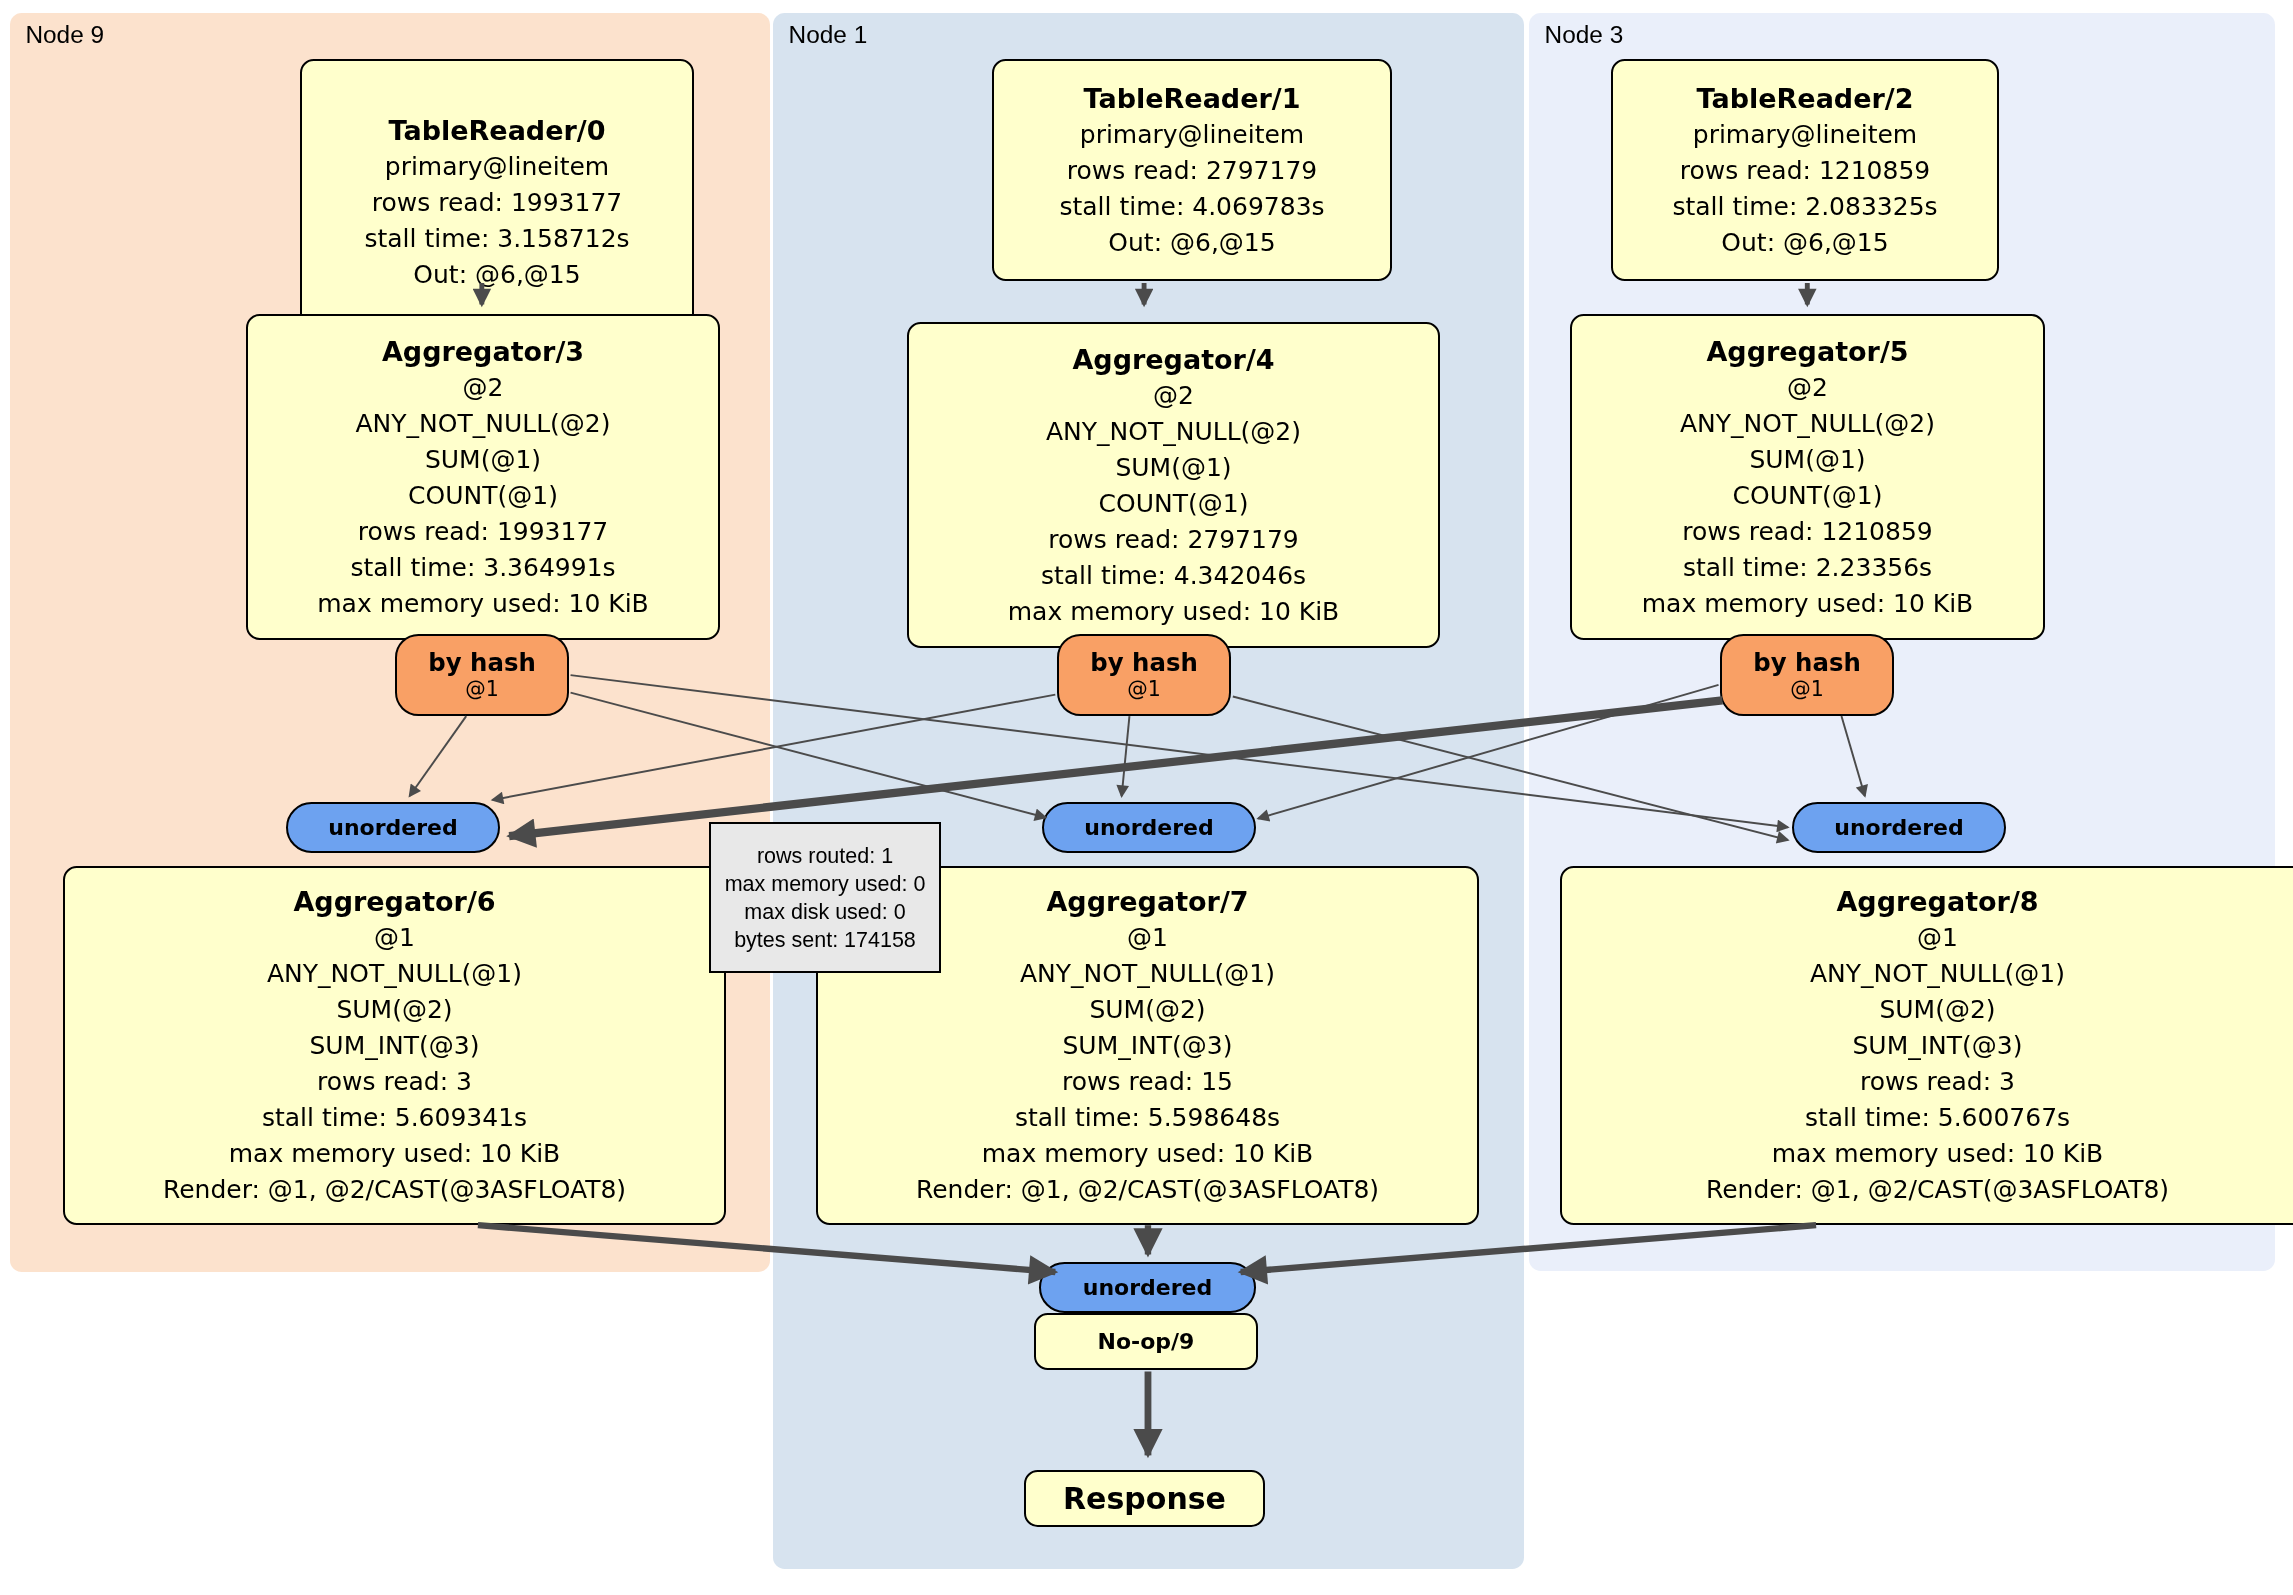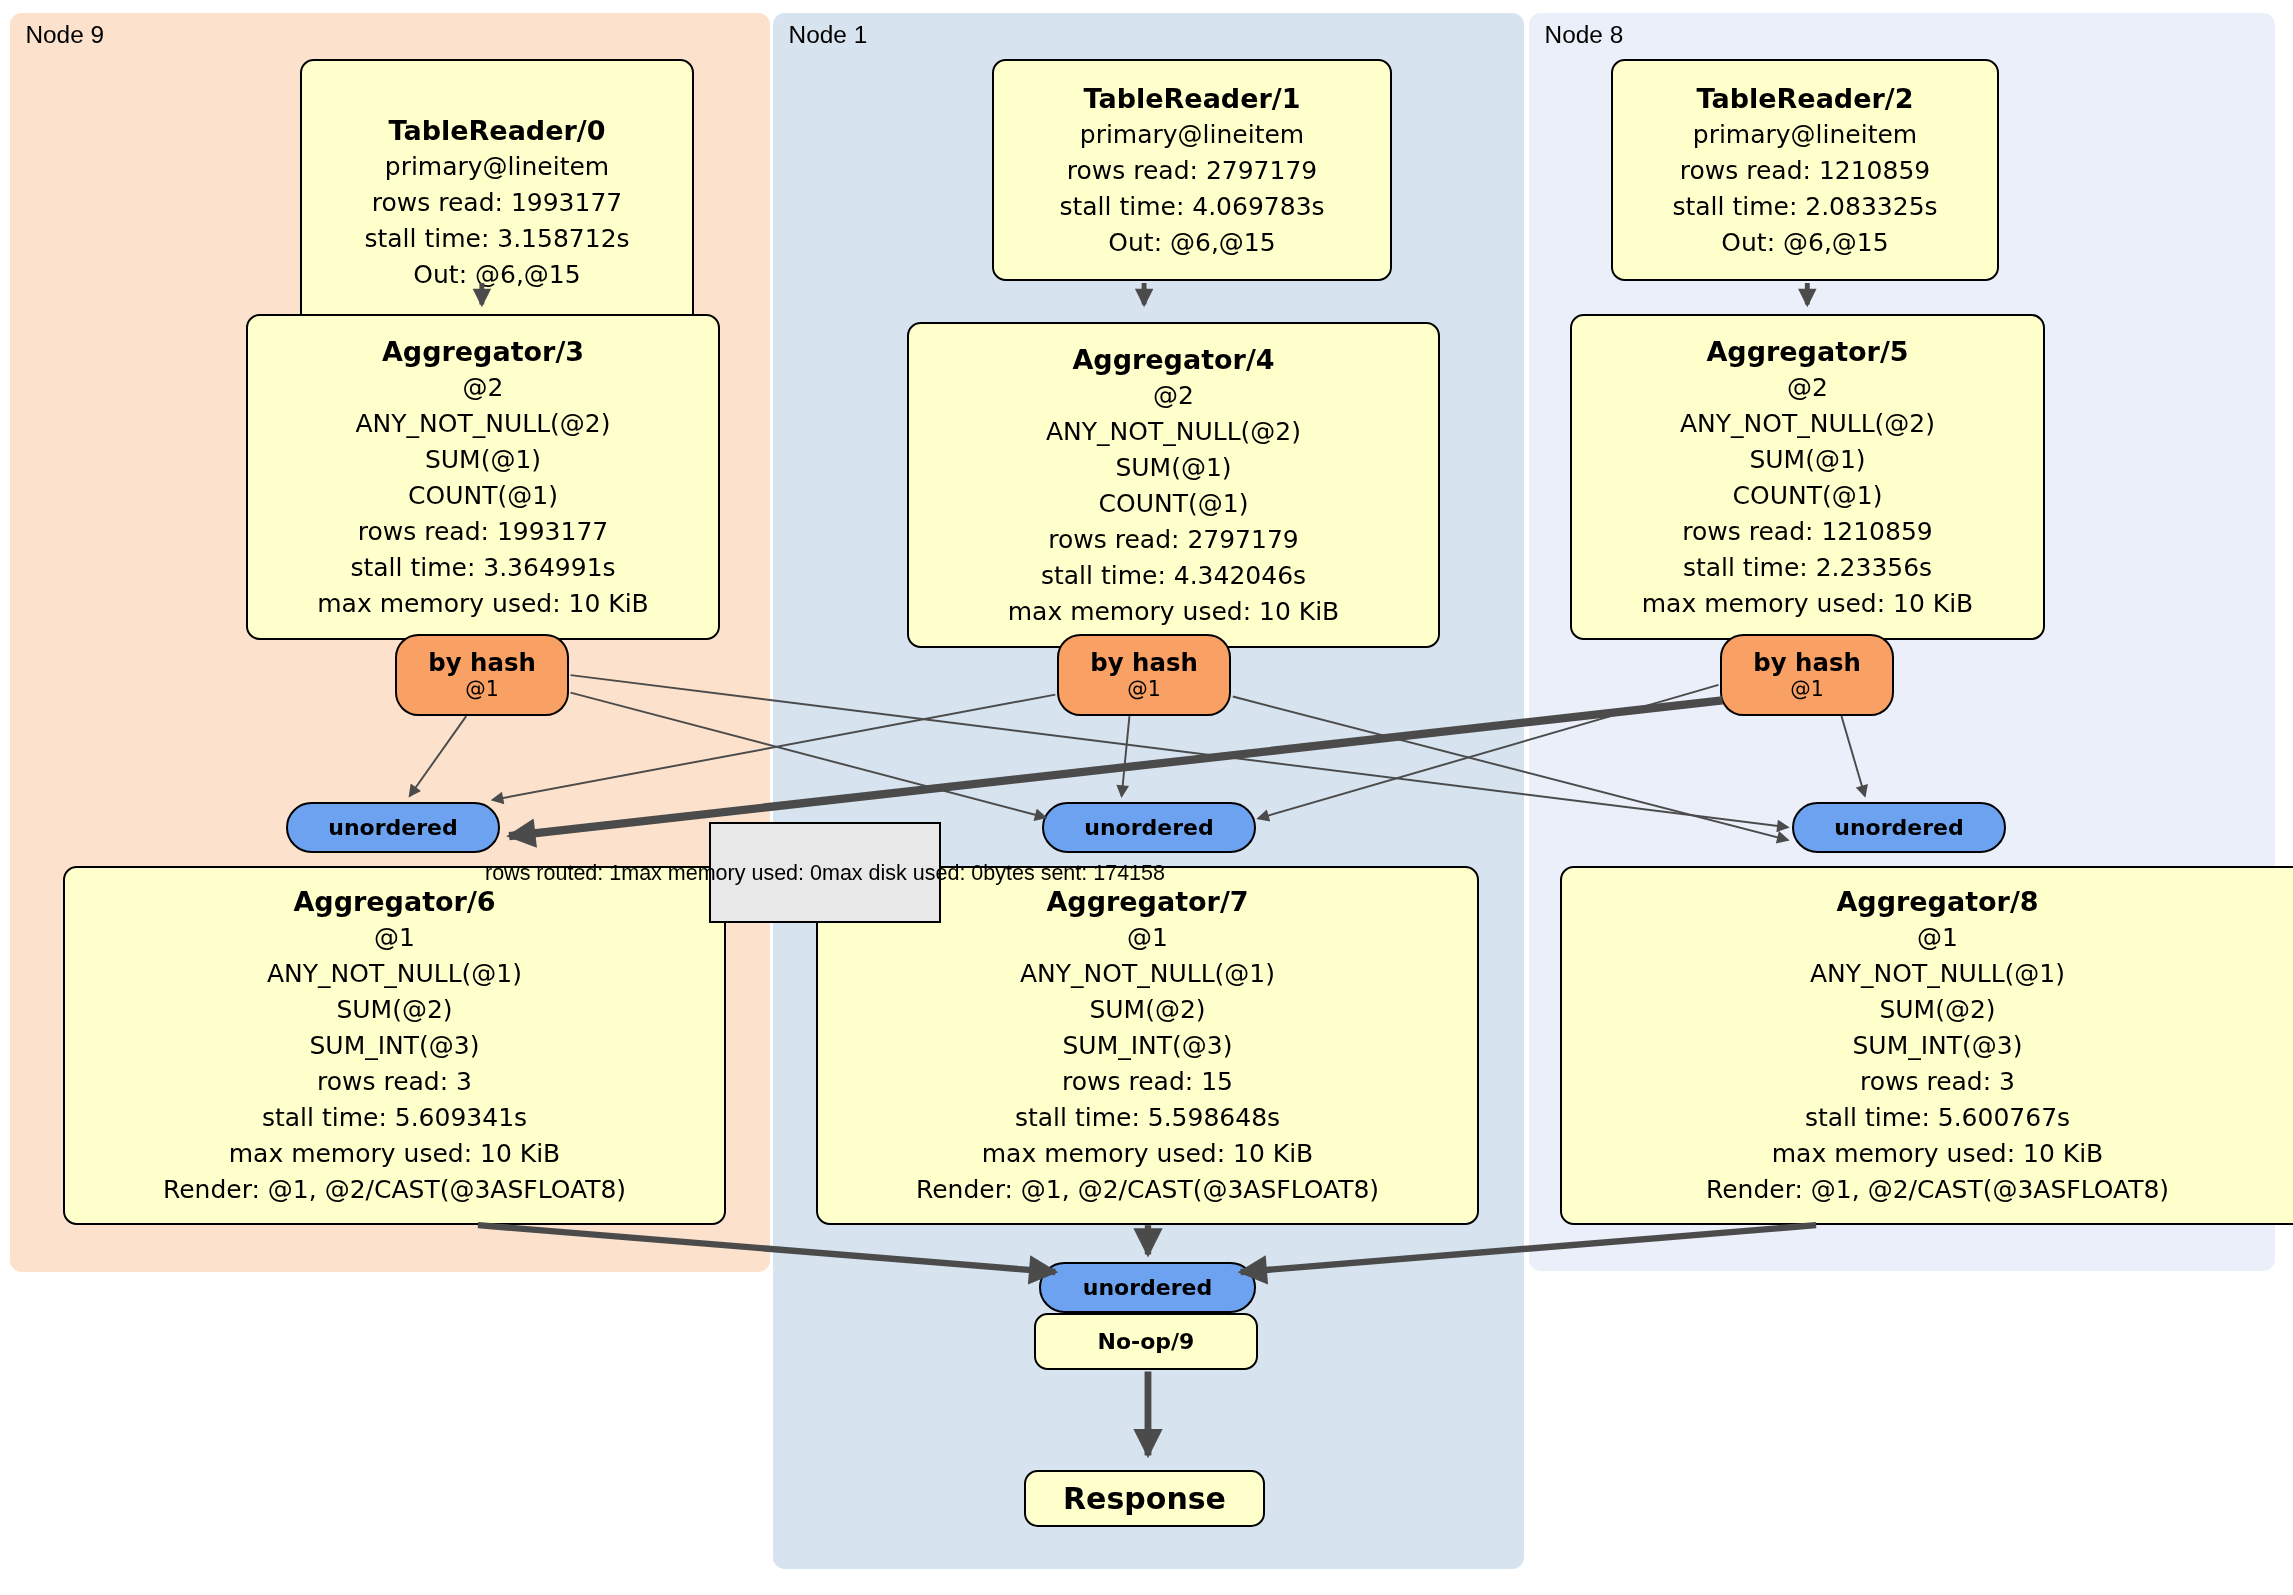--- a/index.html
+++ b/index.html
@@ -52,39 +52,39 @@
 
   #edges{position:absolute;left:0;top:0;z-index:30;pointer-events:none;}
   #edges line{stroke:var(--edge,#4b4b4b);}
   #edges .thin{stroke-width:2;}
   #edges .med{stroke-width:5;}
   #edges .thick{stroke-width:8.5;}
   #edges .thick2{stroke-width:6.5;}
   #edges .thick3{stroke-width:7;}
   #edges marker path{fill:var(--edge,#4b4b4b);}
 
-  .tooltip{position:absolute;left:709px;top:822px;width:232px;height:101px;
+  .tooltip{position:absolute;left:709px;top:822px;width:232px;height:151px;
            background:var(--tooltip-bg,#e8e8e8);border:2px solid #000;box-sizing:border-box;
-           display:flex;justify-content:center;align-items:center;text-align:center;
+           display:flex;flex-direction:column;justify-content:center;align-items:center;text-align:center;
            font-family:"Liberation Sans",sans-serif;z-index:40;}
   .tooltip .tline{font-size:21.5px;line-height:28px;white-space:nowrap;}
 </style>
 </head>
 <body>
 
 <div id="canvas">
 
   <div class="region region-node3">
     <div class="region-label">Node 9</div>
   </div>
   <div class="region region-node1">
     <div class="region-label">Node 1</div>
   </div>
   <div class="region region-node2">
-    <div class="region-label">Node 8</div>
+    <div class="region-label">Node 3</div>
   </div>
 
   <div class="pbox box-tr0">
     <div class="title">TableReader/0</div>
     <div class="line">primary@lineitem</div>
     <div class="line">rows read: 1993177</div>
     <div class="line">stall time: 3.158712s</div>
     <div class="line">Out: @6,@15</div>
   </div>
 

